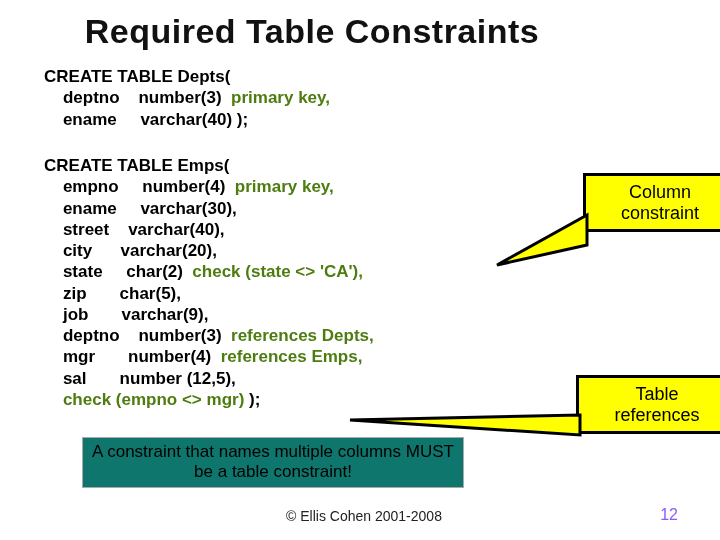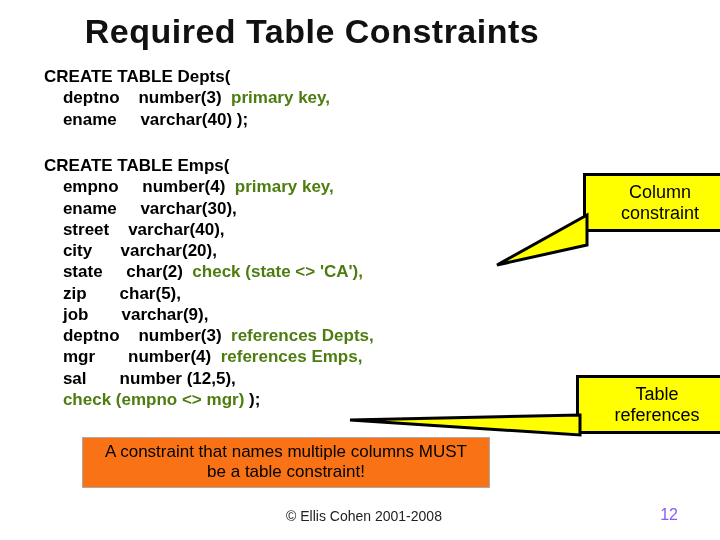--- a/index.html
+++ b/index.html
@@ -51,24 +51,24 @@
     line-height: 1.15;
   }
   .c1 { top: 173px; left: 583px; width: 100px; }
   .c2 { top: 375px; left: 576px; width: 108px; }
   .notebox {
     position: absolute;
     top: 437px;
     left: 82px;
     width: 370px;
     border: 1px solid #aaa;
-    background: #f97316;
+    background: #0f766e;
     font-size: 17px;
     text-align: center;
-    padding: 4px 18px;
+    padding: 4px 5px;
     line-height: 1.2;
   }
   .footer-center {
     position: absolute;
     bottom: 16px;
     left: 4px;
     width: 720px;
     text-align: center;
     font-size: 14px;
     color: #222;

